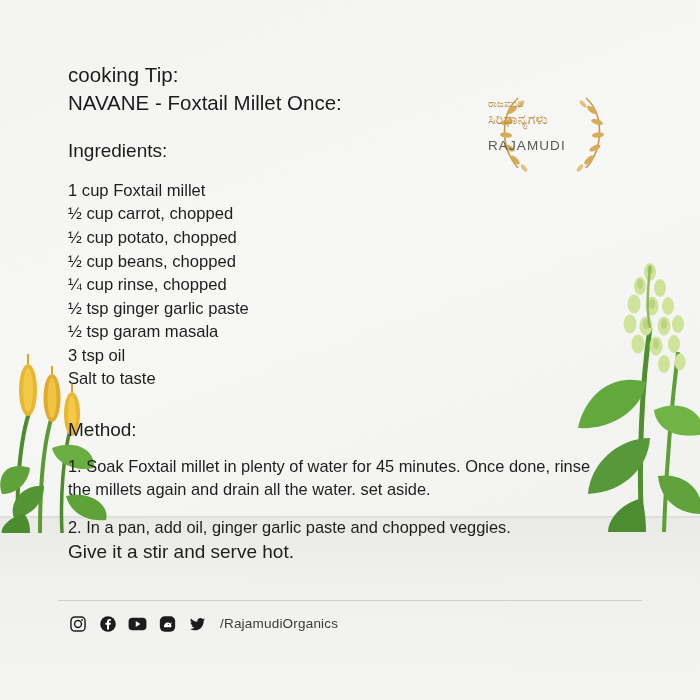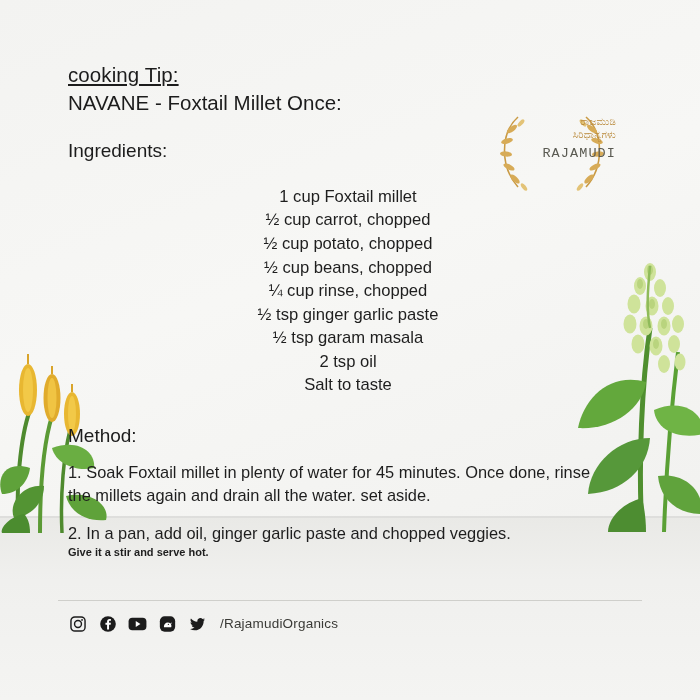--- a/index.html
+++ b/index.html
@@ -51,40 +51,38 @@
     left: 68px;
     top: 62px;
     width: 560px;
     z-index: 6;
   }
   .tip-line {
     font-size: 20.5px;
     color: #1c1c1c;
     line-height: 1.3;
     letter-spacing: 0.1px;
-    text-decoration: underline;
   }
   .tip-line.first { margin-bottom: 1px; }
   .tip-title {
     font-size: 20.5px;
     color: #1c1c1c;
     line-height: 1.3;
     margin-bottom: 22px;
   }
   .section-head {
     font-size: 19px;
     color: #1c1c1c;
-    margin-bottom: 21px;
+    margin-bottom: 15px;
     line-height: 1.35;
   }
   .ing-list {
     list-style: none;
     margin: 0;
     padding: 0;
-    text-align: center;
   }
   .ing-list li {
     font-size: 16.6px;
     color: #1e1e1e;
     line-height: 1.42;
     white-space: nowrap;
   }
   .method-block {
     margin-top: 28px;
   }
@@ -99,49 +97,47 @@
     padding: 0;
     width: 545px;
   }
   .method-list li {
     font-size: 16.4px;
     color: #1e1e1e;
     line-height: 1.42;
     margin-top: 14px;
   }
   .closing {
-    font-size: 11px;
+    font-size: 19px;
     color: #1e1e1e;
     line-height: 1.42;
-    font-weight: bold;
   }
 
   
   .brand {
     position: absolute;
     left: 488px;
-    top: 103px;
+    top: 84px;
     width: 128px;
     height: 98px;
     z-index: 7;
-    text-align: right;
-    font-family: Liberation Mono, monospace;
+    text-align: left;
   }
   .brand .kn1 {
     font-size: 10px;
     color: #b9893a;
     letter-spacing: 0.3px;
     line-height: 1.25;
   }
   .brand .kn2 {
-    font-size: 10px;
+    font-size: 14px;
     color: #b9893a;
     letter-spacing: 0.3px;
     line-height: 1.25;
-    margin-bottom: 4px;
+    margin-bottom: 10px;
   }
   .brand .bn1 {
     font-size: 13.5px;
     color: #5a5a52;
     letter-spacing: 1.1px;
     font-weight: 500;
   }
   .brand .bn2 {
     font-size: 14px;
     color: #2d2d28;
@@ -313,21 +309,21 @@
 
     <div class="section-head">Ingredients:</div>
     <ul class="ing-list">
       <li>1 cup Foxtail millet</li>
       <li>½ cup carrot, chopped</li>
       <li>½ cup potato, chopped</li>
       <li>½ cup beans, chopped</li>
       <li>¼ cup rinse, chopped</li>
       <li>½ tsp ginger garlic paste</li>
       <li>½ tsp garam masala</li>
-      <li>2 tsp oil</li>
+      <li>3 tsp oil</li>
       <li>Salt to taste</li>
     </ul>
 
     <div class="method-block">
       <div class="method-head">Method:</div>
       <ul class="method-list">
         <li>1. Soak Foxtail millet in plenty of water for 45 minutes. Once done, rinse the millets again and drain all the water. set aside.</li>
         <li>2. In a pan, add oil, ginger garlic paste and chopped veggies.</li>
       </ul>
       <div class="closing">Give it a stir and serve hot.</div>

